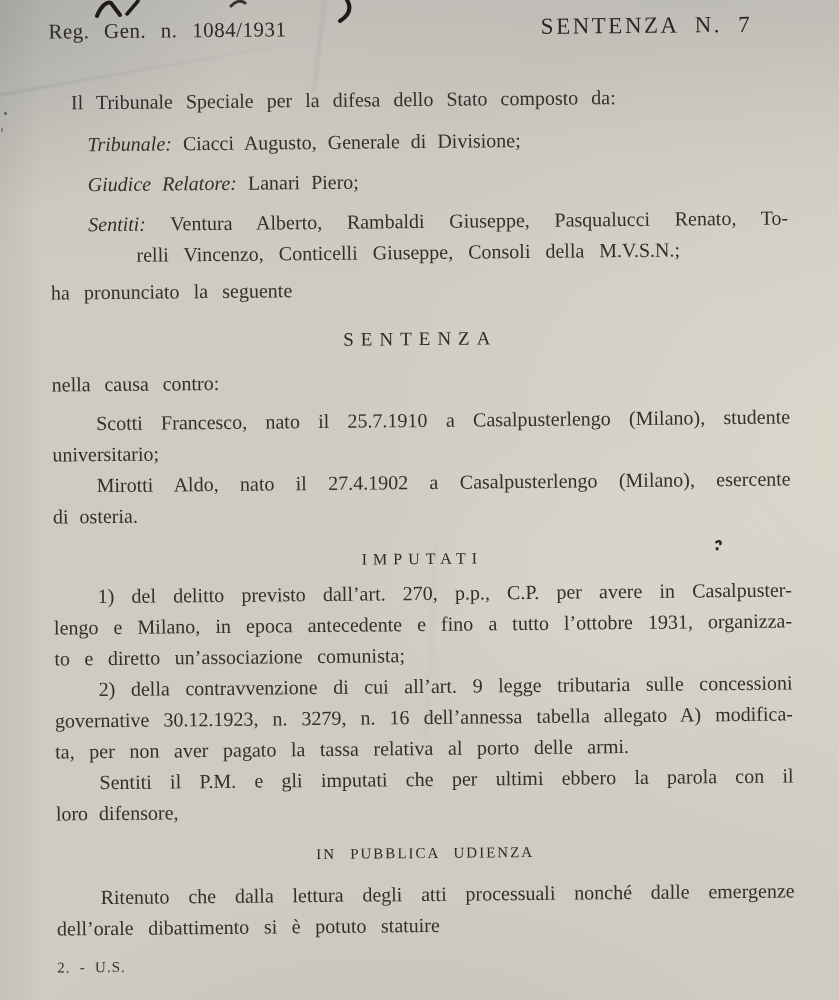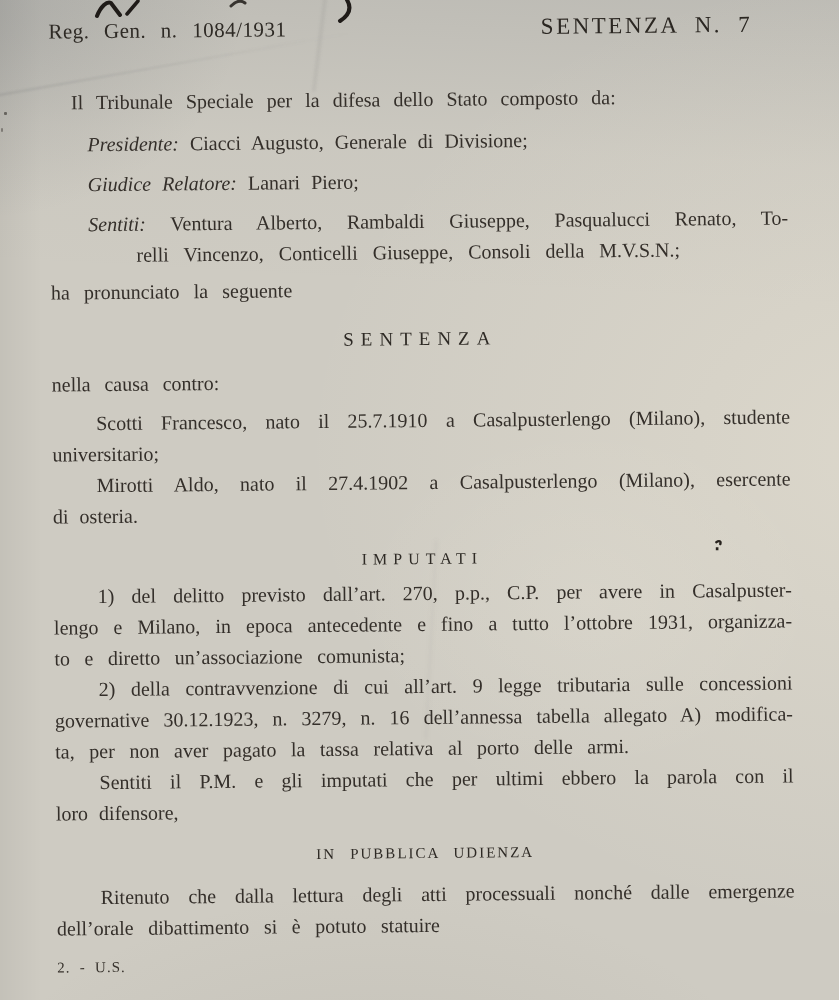--- a/index.html
+++ b/index.html
@@ -91,21 +91,21 @@
   <div class="doc">
 
     <div class="hdr">
       <span class="reg">Reg. Gen. n. 1084/1931</span>
       <span class="sent-n">SENTENZA N. 7</span>
     </div>
 
     <div class="intro">Il Tribunale Speciale per la difesa dello Stato composto da:</div>
 
     <div class="court-line" style="margin-top:11px;">
-      <span class="court-label">Presidente:</span>
+      <span class="court-label">Tribunale:</span>
       <span>Ciacci Augusto, Generale di Divisione;</span>
     </div>
 
     <div class="court-line">
       <span class="court-label">Giudice Relatore:</span>
       <span>Lanari Piero;</span>
     </div>
 
     <div class="court-line">
       <div class="j">

